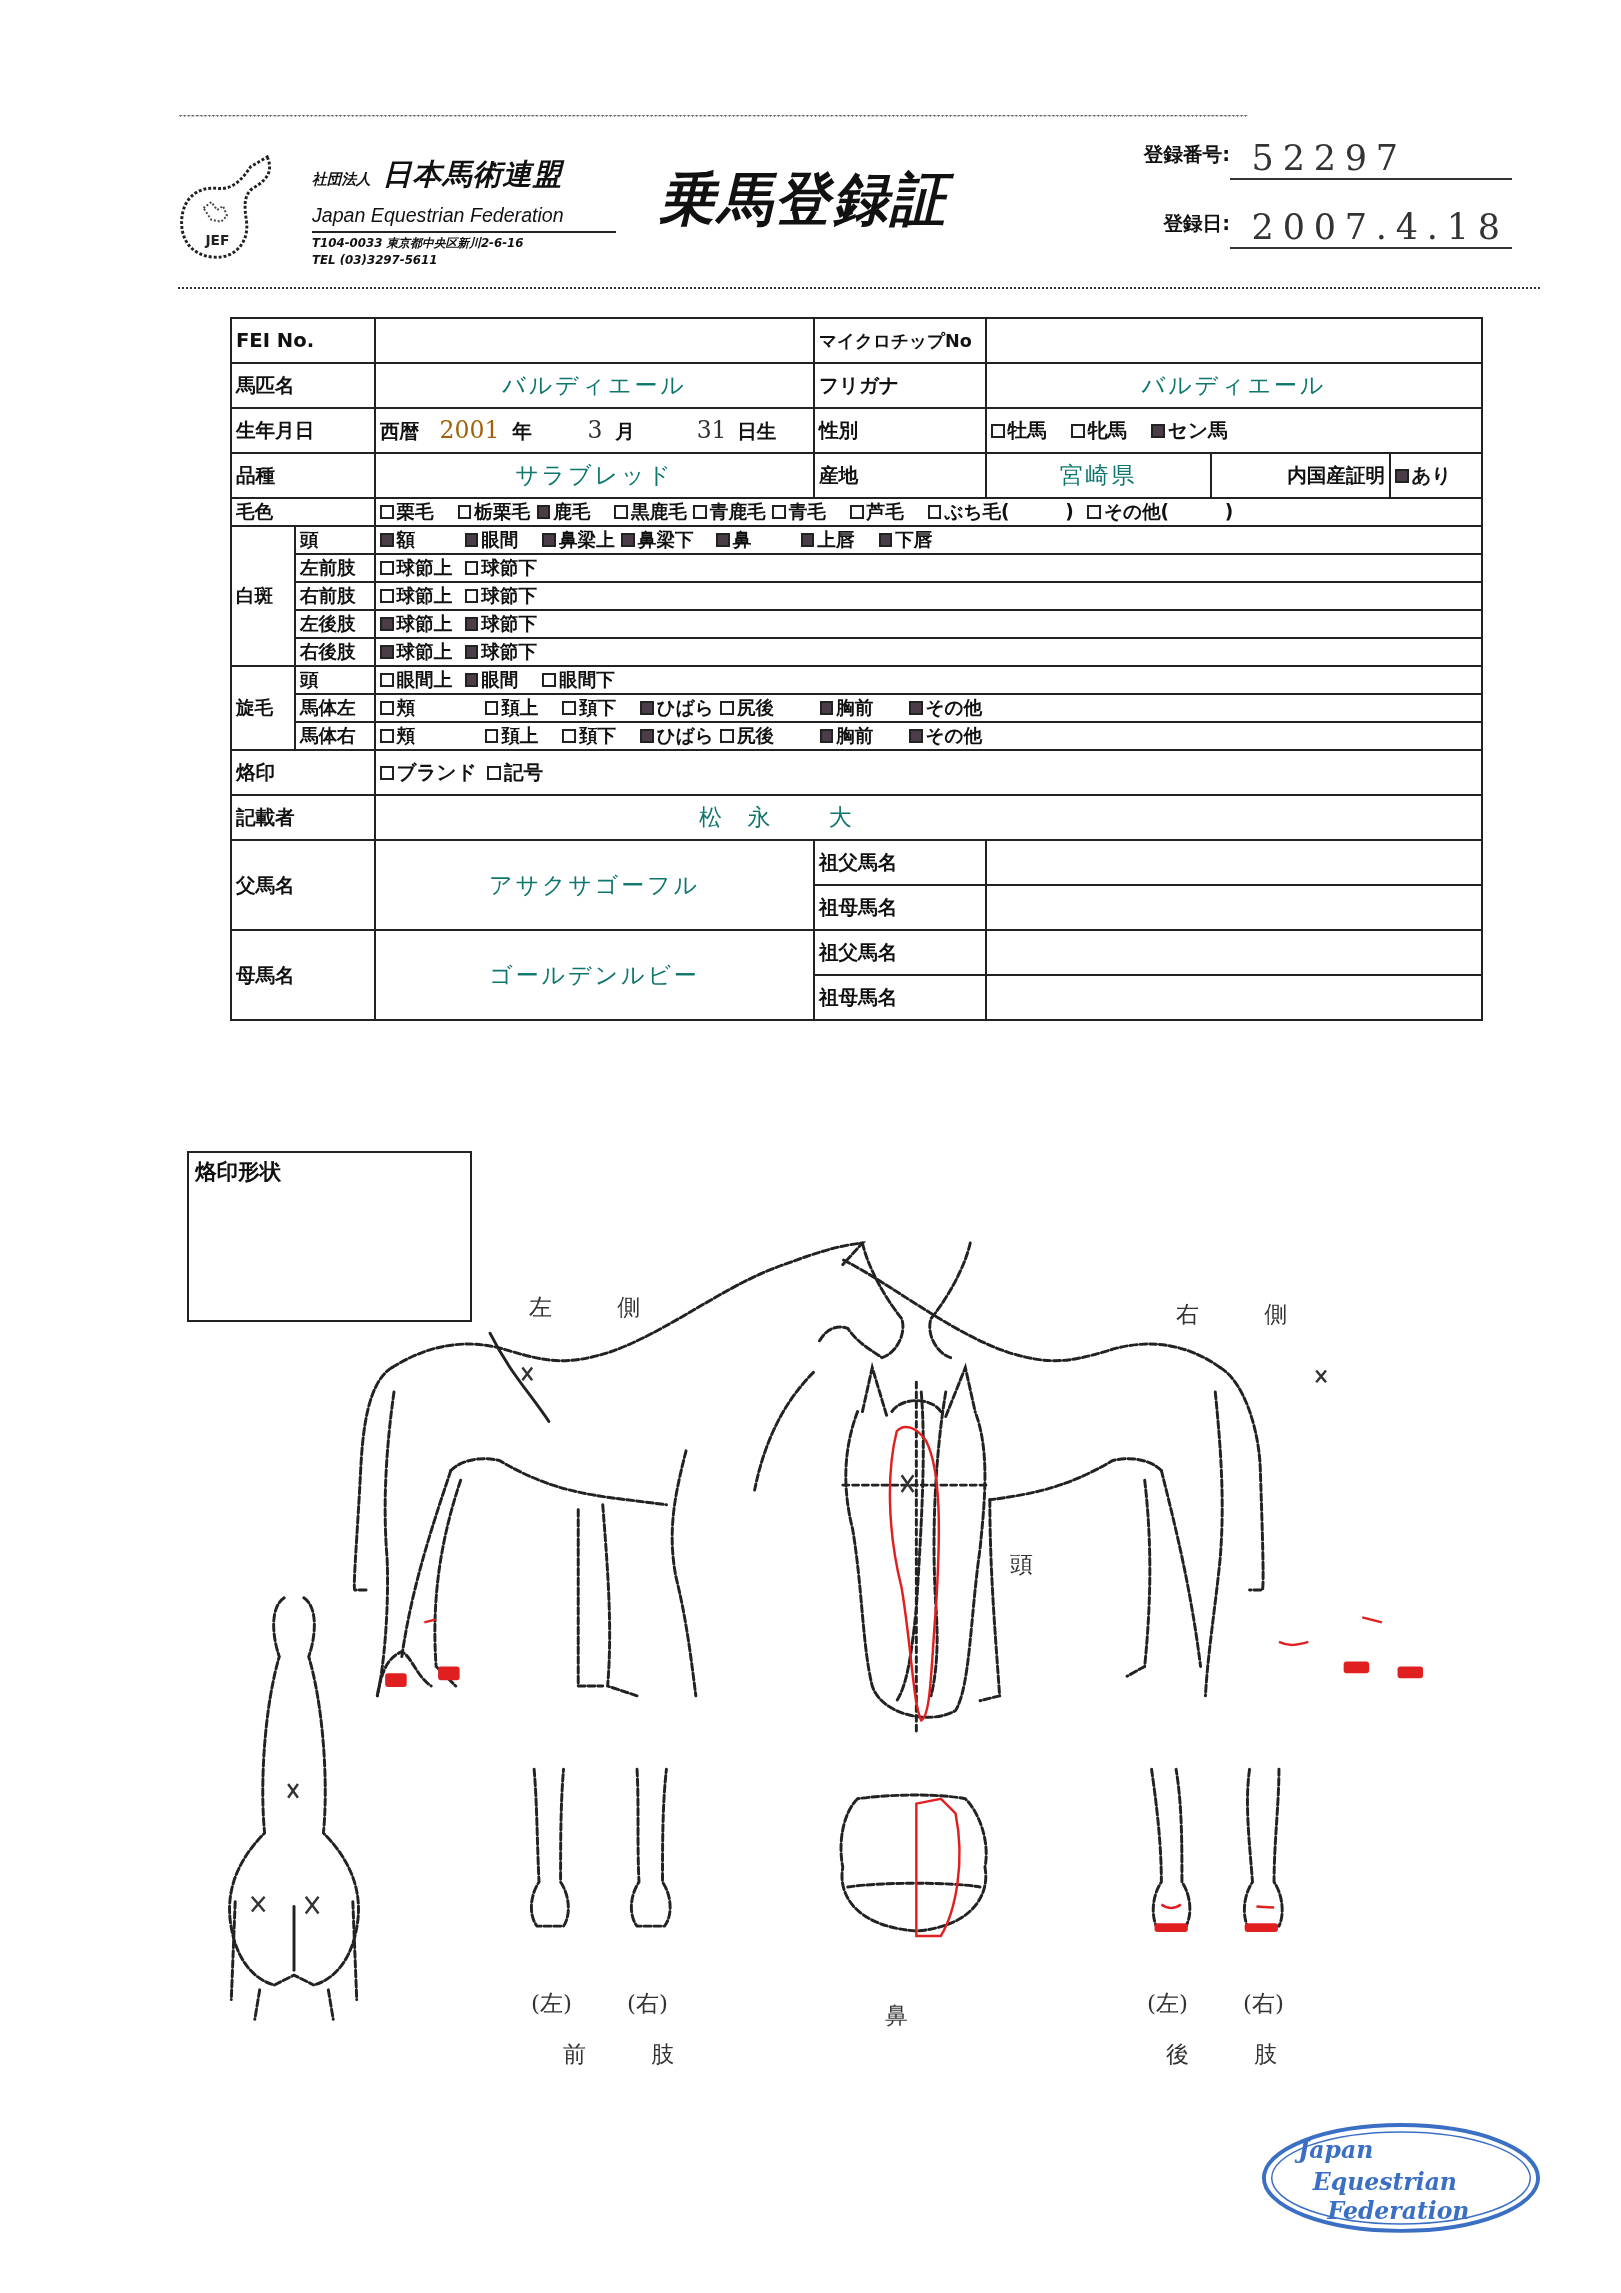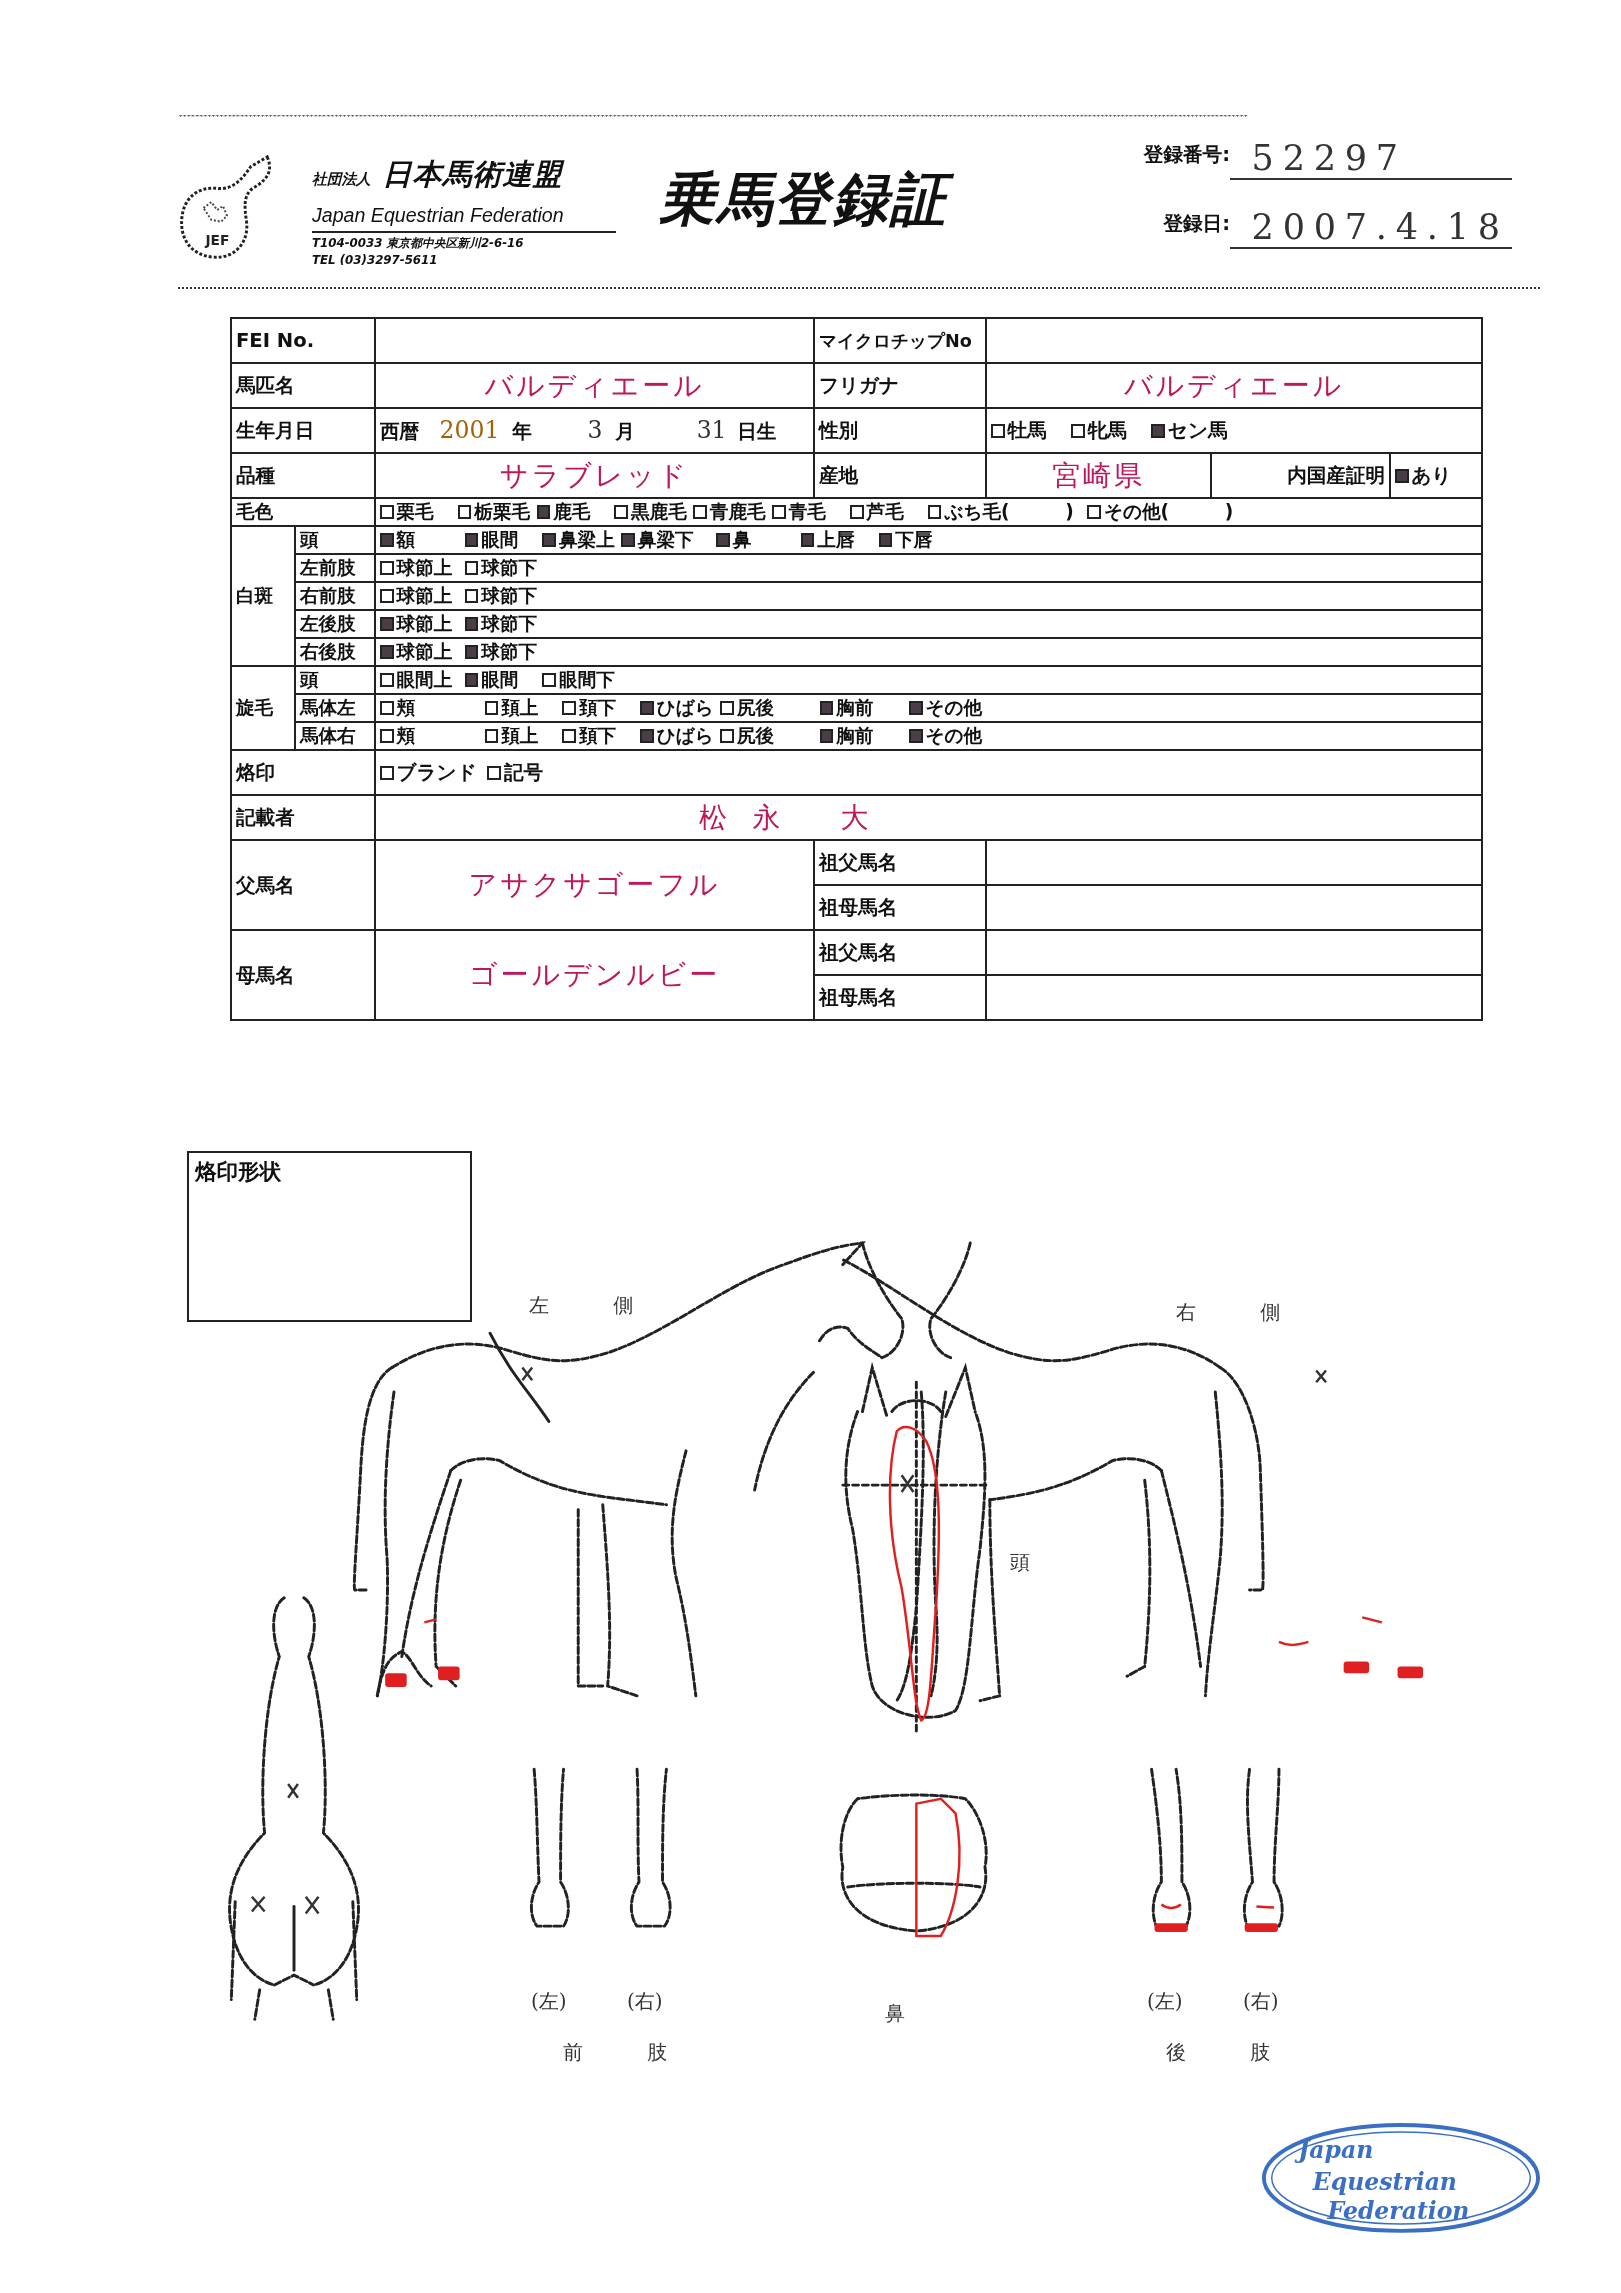--- a/index.html
+++ b/index.html
@@ -14,30 +14,30 @@
   .org .jname { font-size:29px; font-weight:bold; font-style:italic; letter-spacing:1px; }
   .org .ename { font-family:"Liberation Sans", sans-serif; font-style:italic; font-size:19.6px; margin-top:9px; border-bottom:2px solid #222; padding-bottom:3.9px; width:304px; }
   .org .addr { font-size:11.8px; font-weight:bold; font-style:italic; line-height:14.7px; margin-top:2.9px; }
   .doc-title { position:absolute; left:659px; top:163px; font-size:55px; font-weight:bold; font-style:italic; letter-spacing:2.9px; transform:scaleY(1.05); }
   .regrow { position:absolute; left:1114px; height:45px; display:flex; align-items:center; }
   .regrow .lbl { font-size:19.6px; font-weight:bold; width:116px; text-align:right; padding-bottom:9.8px; }
   .regrow .val { border-bottom:2.9px solid #333; width:260px; font-family:"DejaVu Serif", serif; font-size:35px; letter-spacing:8.8px; padding-left:21.6px; line-height:39px; color:#333; font-weight:300; }
 
   table.form { position:absolute; left:230px; top:317px; width:1252px; border-collapse:collapse; table-layout:fixed; }
   table.form td { border:2.9px solid #222; padding:0 3.9px; font-size:19.6px; font-weight:bold; height:43px; white-space:nowrap; overflow:hidden; }
-  table.form td.hw { font-family:"DejaVu Serif", serif; font-weight:normal; font-size:28px; text-align:center; color:#be185d; letter-spacing:2.9px; }
+  table.form td.hw { font-family:"DejaVu Serif", serif; font-weight:normal; font-size:23px; text-align:center; color:#0f766e; letter-spacing:2.9px; }
   table.form tr.thin td { height:25.5px; font-size:18.6px; }
   .cb { display:inline-block; width:13.7px; height:13.7px; border:2px solid #222; margin-right:2.9px; vertical-align:-1px; box-sizing:border-box; }
   .cb.on { background:#4a3d48; border-color:#222; }
   .opt { margin-right:17.6px; }
 
   .brand-box { position:absolute; left:187px; top:1151px; width:281px; height:167px; border:2.9px solid #222; }
   .brand-box span { position:absolute; left:5.9px; top:3.9px; font-size:21.6px; font-weight:bold; }
   .diagram { position:absolute; left:0; top:0; width:1621px; height:2294px; pointer-events:none; }
-  .lbl-sm { position:absolute; font-size:20px; color:#333; font-family:"DejaVu Serif", serif; letter-spacing:29px; }
+  .lbl-sm { position:absolute; font-size:23px; color:#333; font-family:"DejaVu Serif", serif; letter-spacing:29px; }
   .stamp { position:absolute; left:1259px; top:2117px; width:284px; height:118px; }
 </style>
 </head>
 <body>
 
 <div class="stars" style="top:115px">*********************************************************************************************************************************************************************************************************************************************************************</div>
 <div class="dots" style="top:287px"></div>
 
 <svg class="logo" viewBox="0 0 110 120">
   <path d="M95 8 C100 20 98 30 80 40 C70 48 72 60 74 75 C76 95 62 112 40 110 C16 108 6 90 8 70 C10 50 24 38 44 40 C60 42 70 30 78 18 Z" fill="none" stroke="#222" stroke-width="3" stroke-dasharray="3 2"></path>

